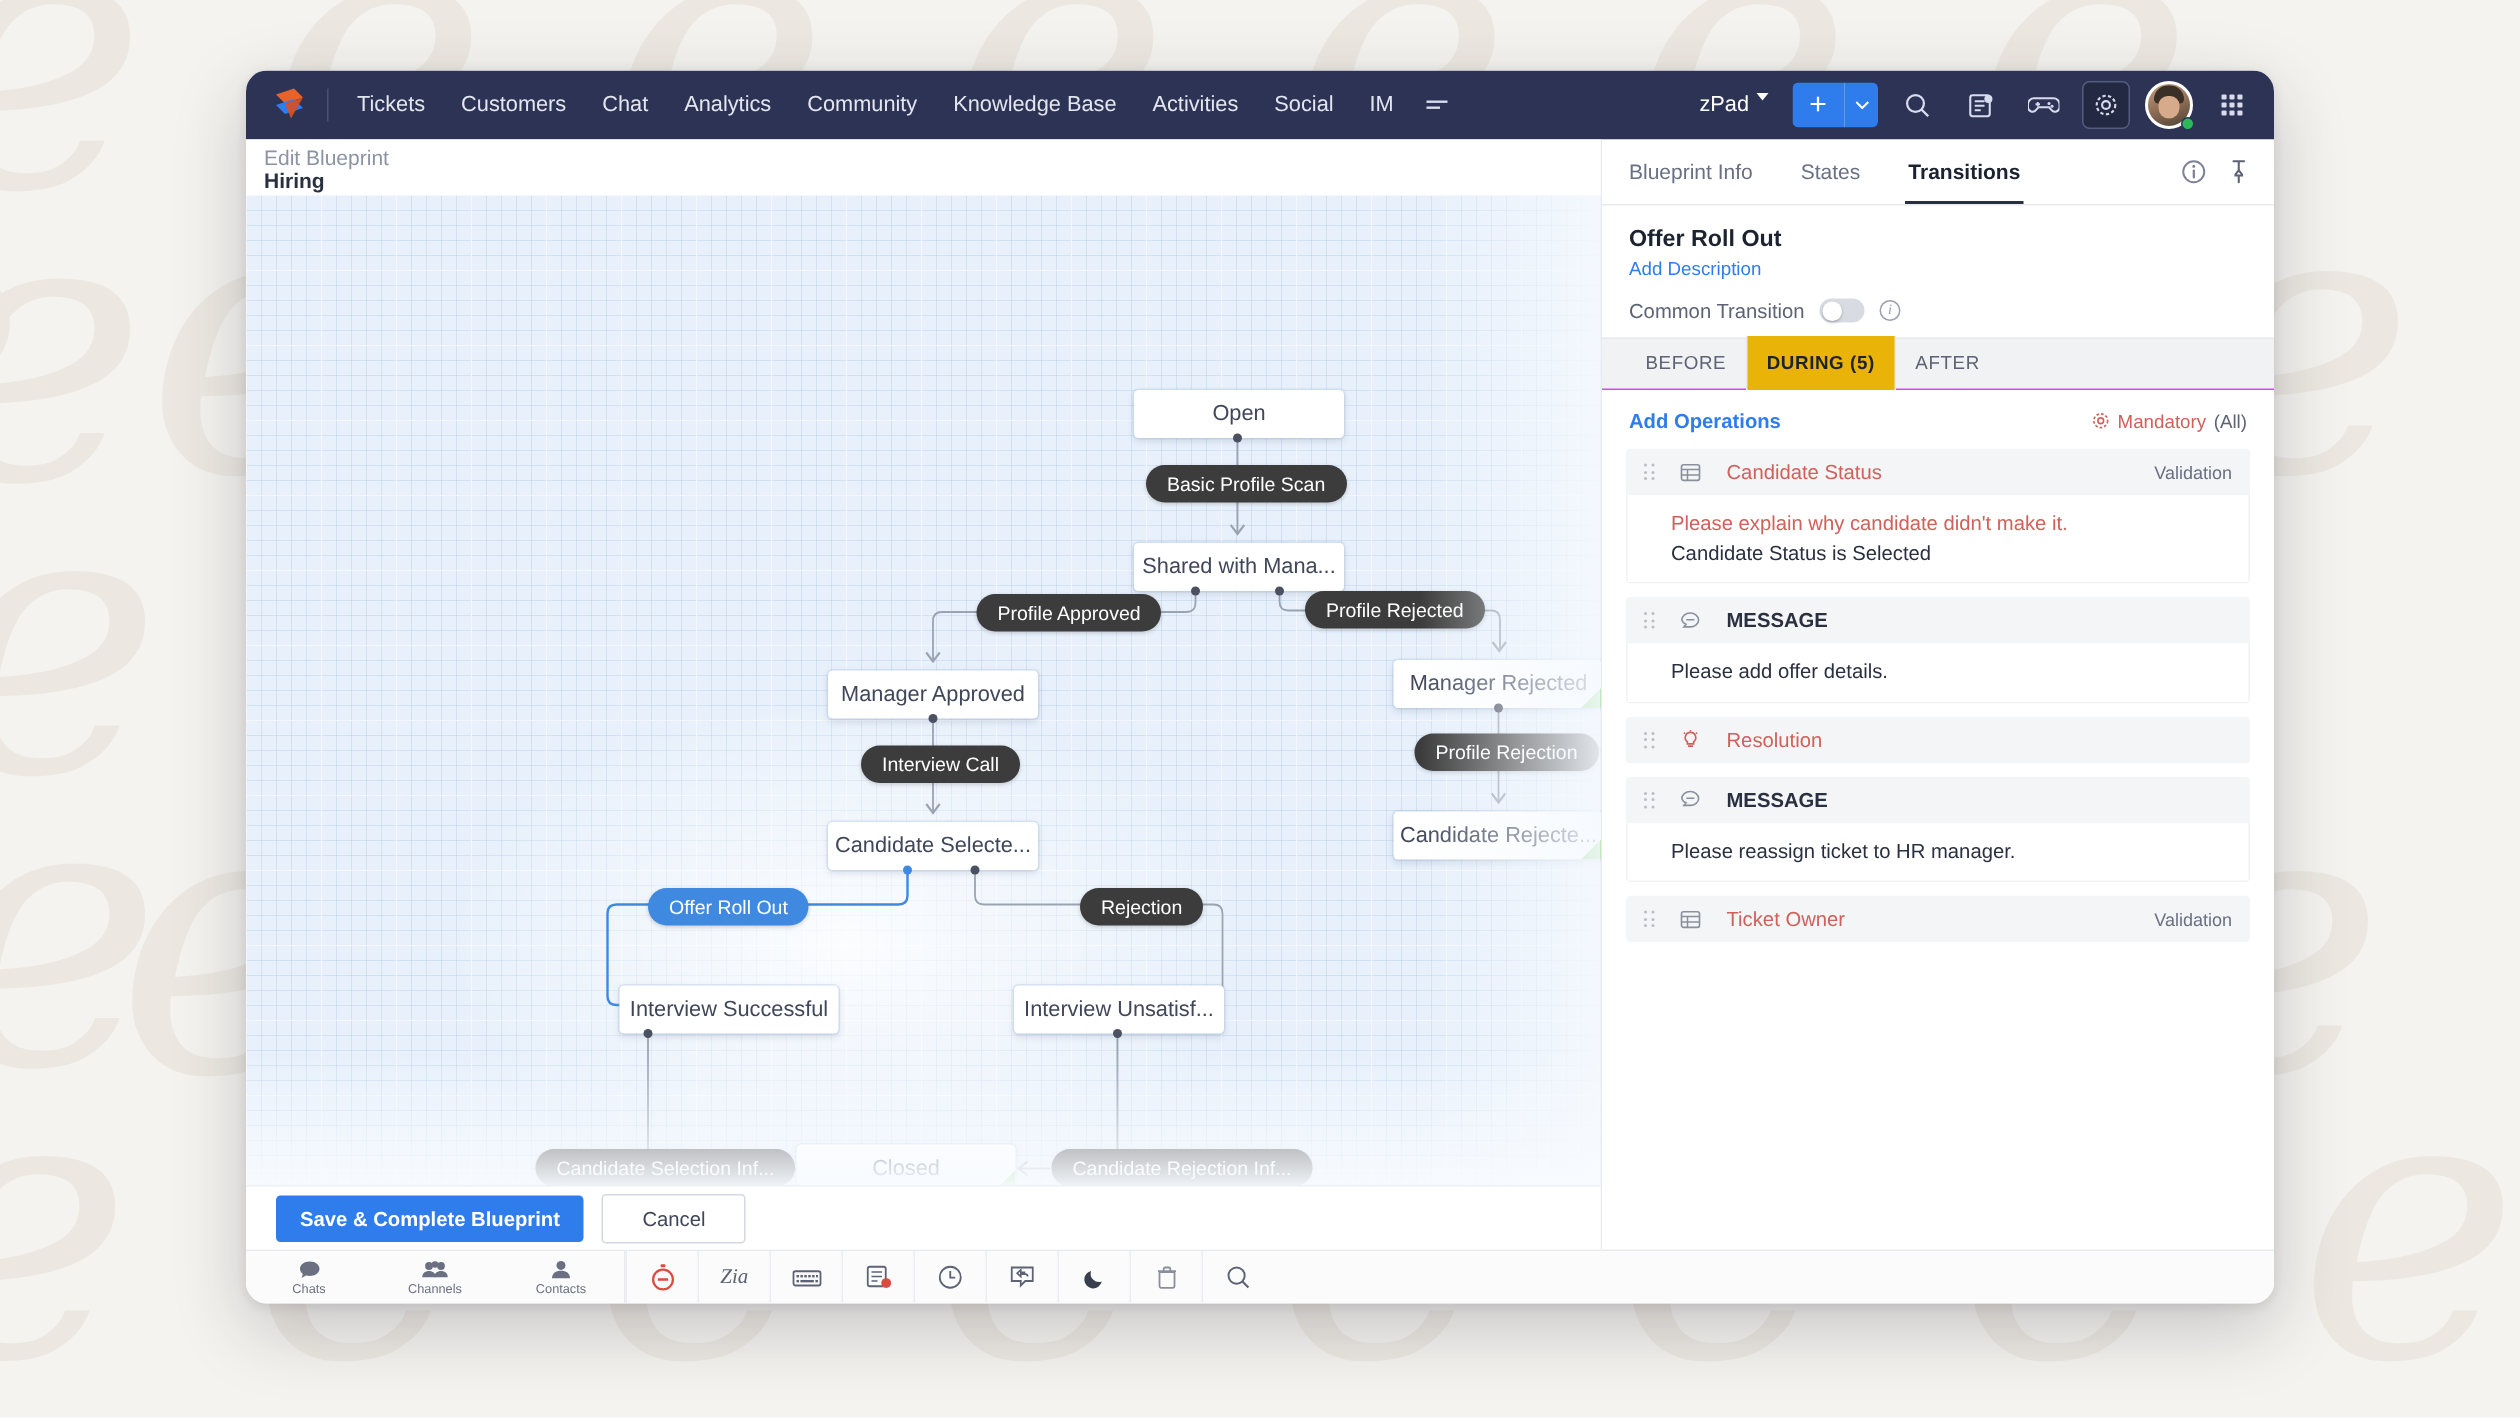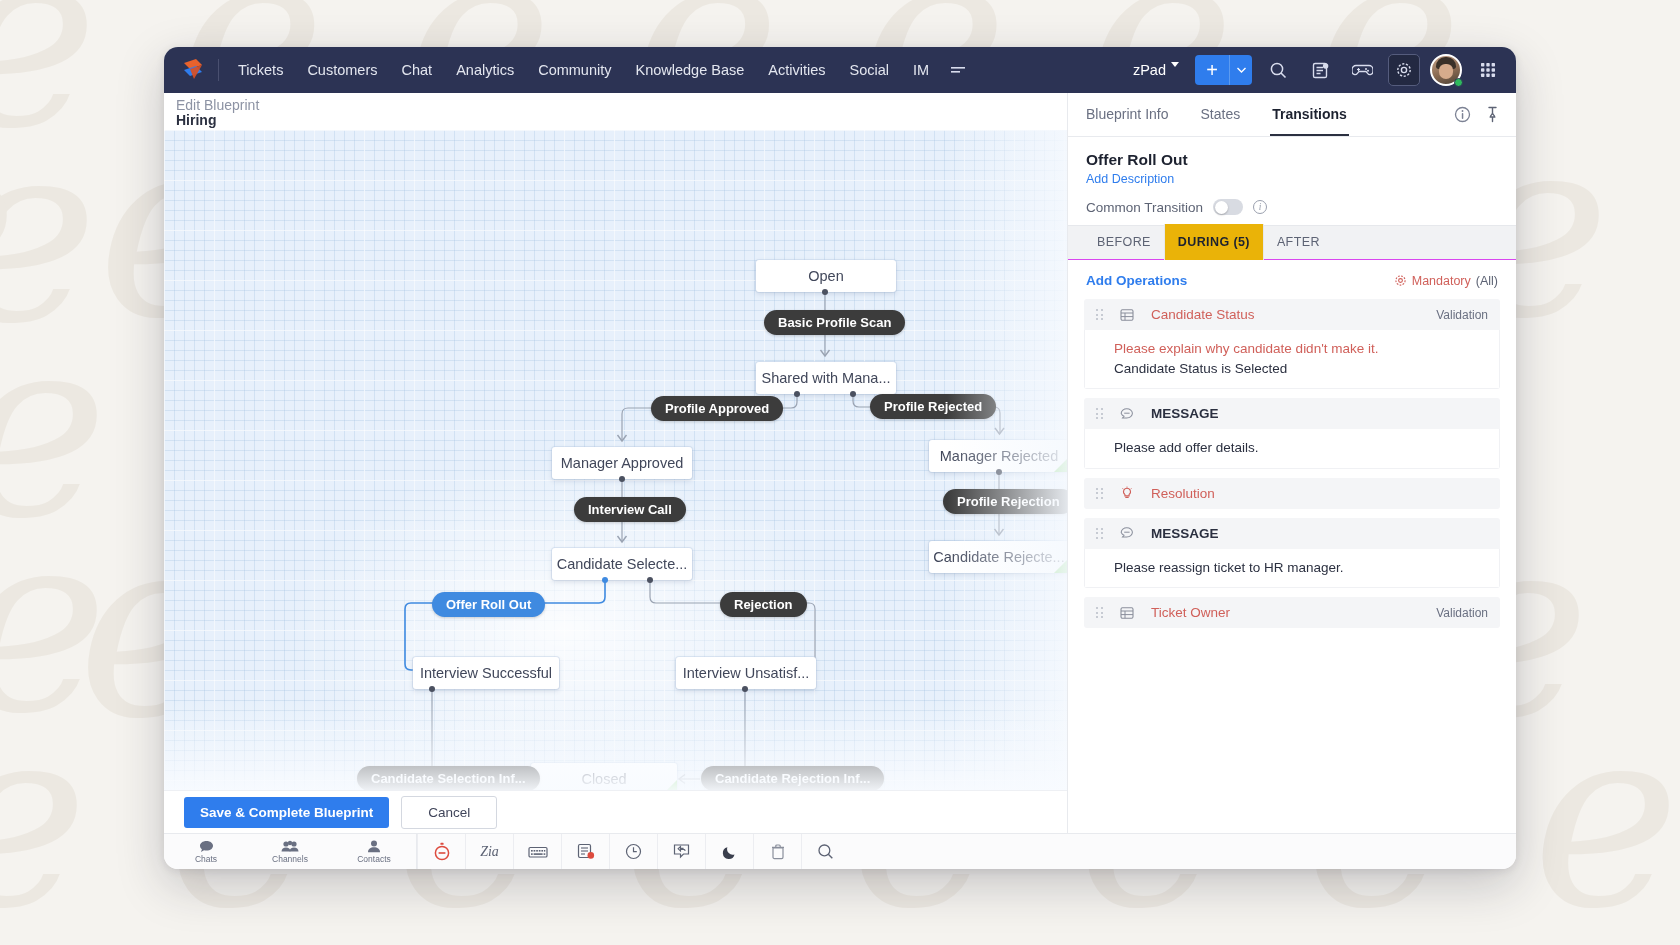--- a/index.html
+++ b/index.html
@@ -194,21 +194,20 @@
     background: #3c3c3c;
     color: #fff;
     border-radius: 14px;
     height: 25px;
     display: flex; align-items: center; justify-content: center;
     font-size: 13px;
     padding: 0 14px;
     white-space: nowrap;
     cursor: pointer;
     box-shadow: 0 1px 3px rgba(0,0,0,0.18);
-    font-weight: bold;
   }
   .pill.active { background: #3f8ae0; }
 
   .canvas-footer {
     position: absolute; left: 0; right: 0; bottom: 0; height: 43px;
     background: #ffffff;
     display: flex; align-items: center; gap: 12px;
     padding-left: 20px;
     border-top: 1px solid #eef0f4;
     z-index: 6;

